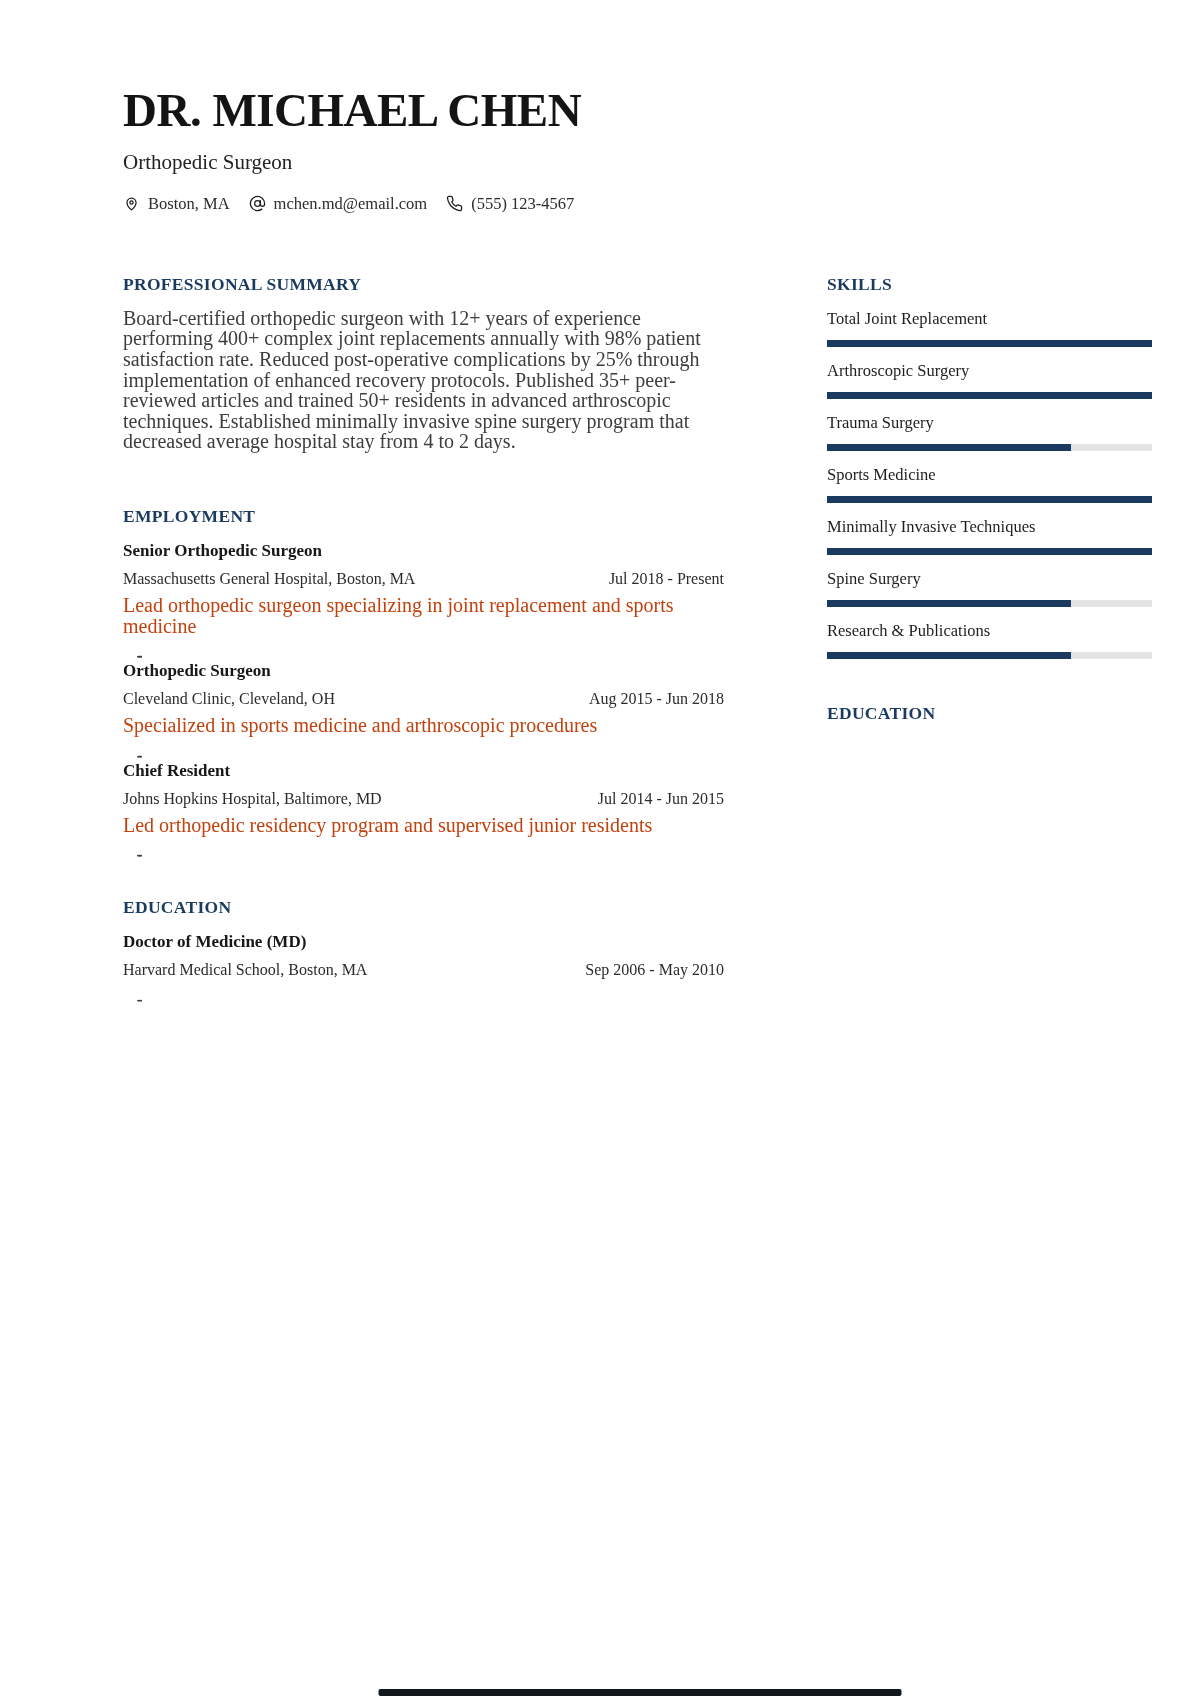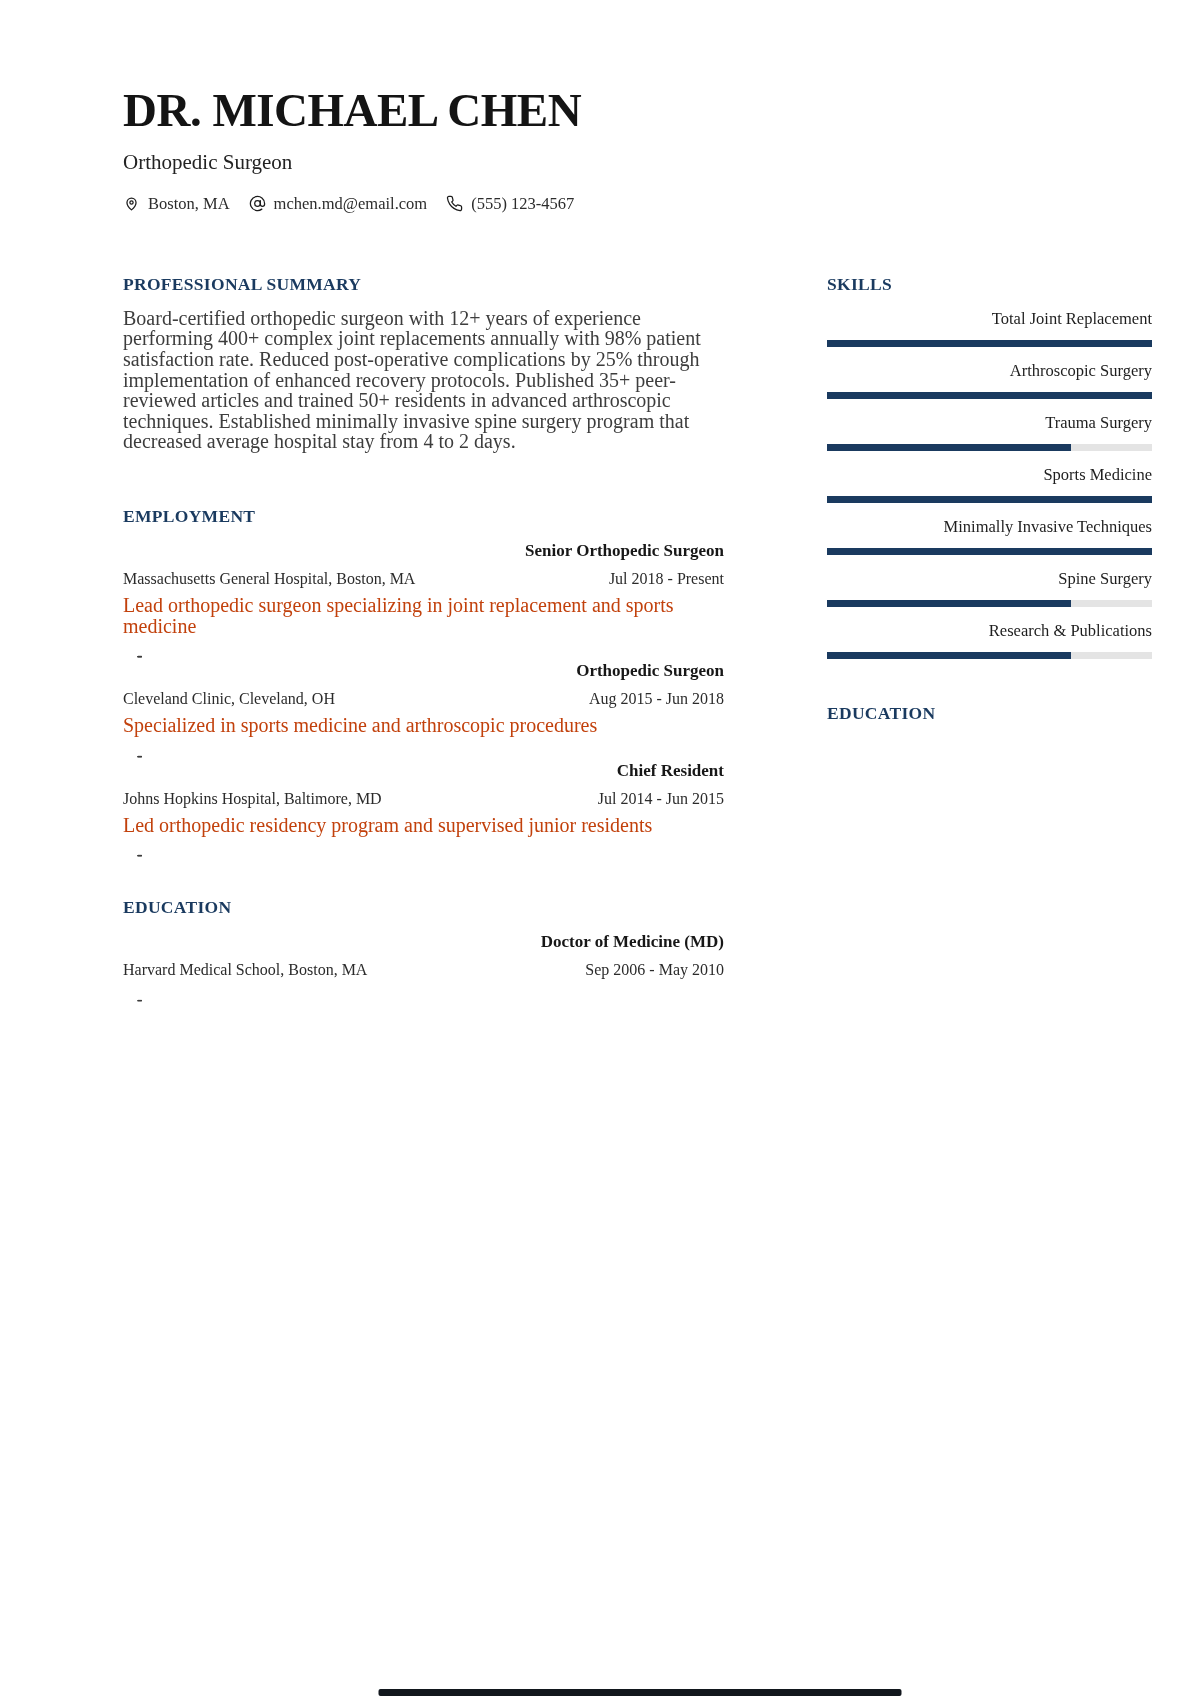--- a/index.html
+++ b/index.html
@@ -64,21 +64,20 @@
     line-height:20.6px;
     color:#3d3d3d;
   }
   
   .entry + .entry{margin-top:24px;}
   .entry-title{
     font-size:17px;
     font-weight:bold;
     line-height:22px;
     color:#171717;
-    text-align:right;
   }
   .company-line{
     display:flex;
     justify-content:space-between;
     align-items:flex-start;
     margin-top:6px;
     font-size:16px;
     line-height:21px;
     color:#2b2b2b;
   }
@@ -102,21 +101,21 @@
     font-size:16px;
     line-height:20.6px;
     color:#3d3d3d;
   }
   .bullets li::before{
     content:"-";
     position:absolute;
     left:14px;
   }
   
-  .skill-item{margin-bottom:13px;text-align:right;}
+  .skill-item{margin-bottom:13px;}
   .language-item{margin-bottom:16px;}
   .skill-label{
     font-size:16.5px;
     line-height:22px;
     color:#1e1e1e;
     margin-bottom:10px;
   }
   .bar-track{
     height:7px;
     background:var(--bar-track);

